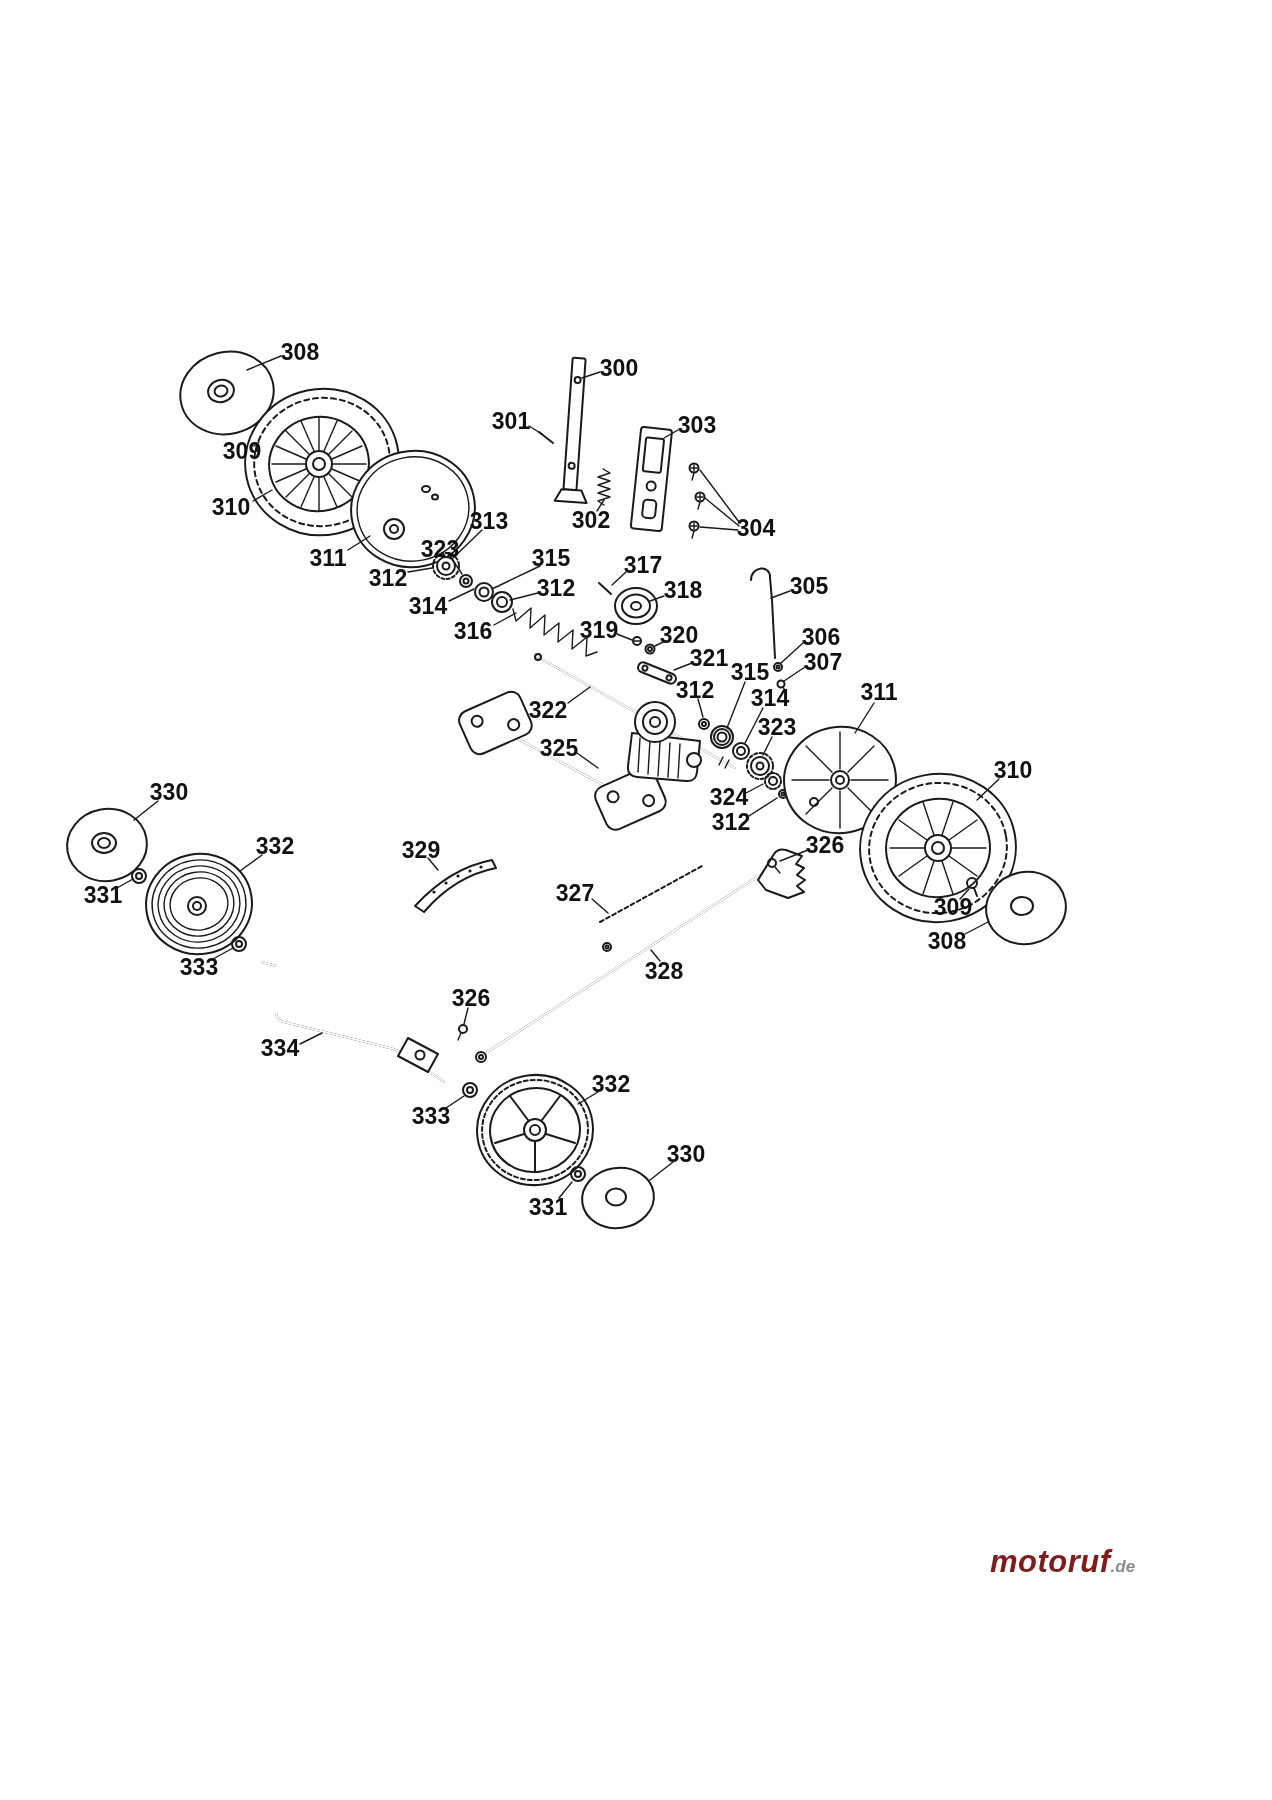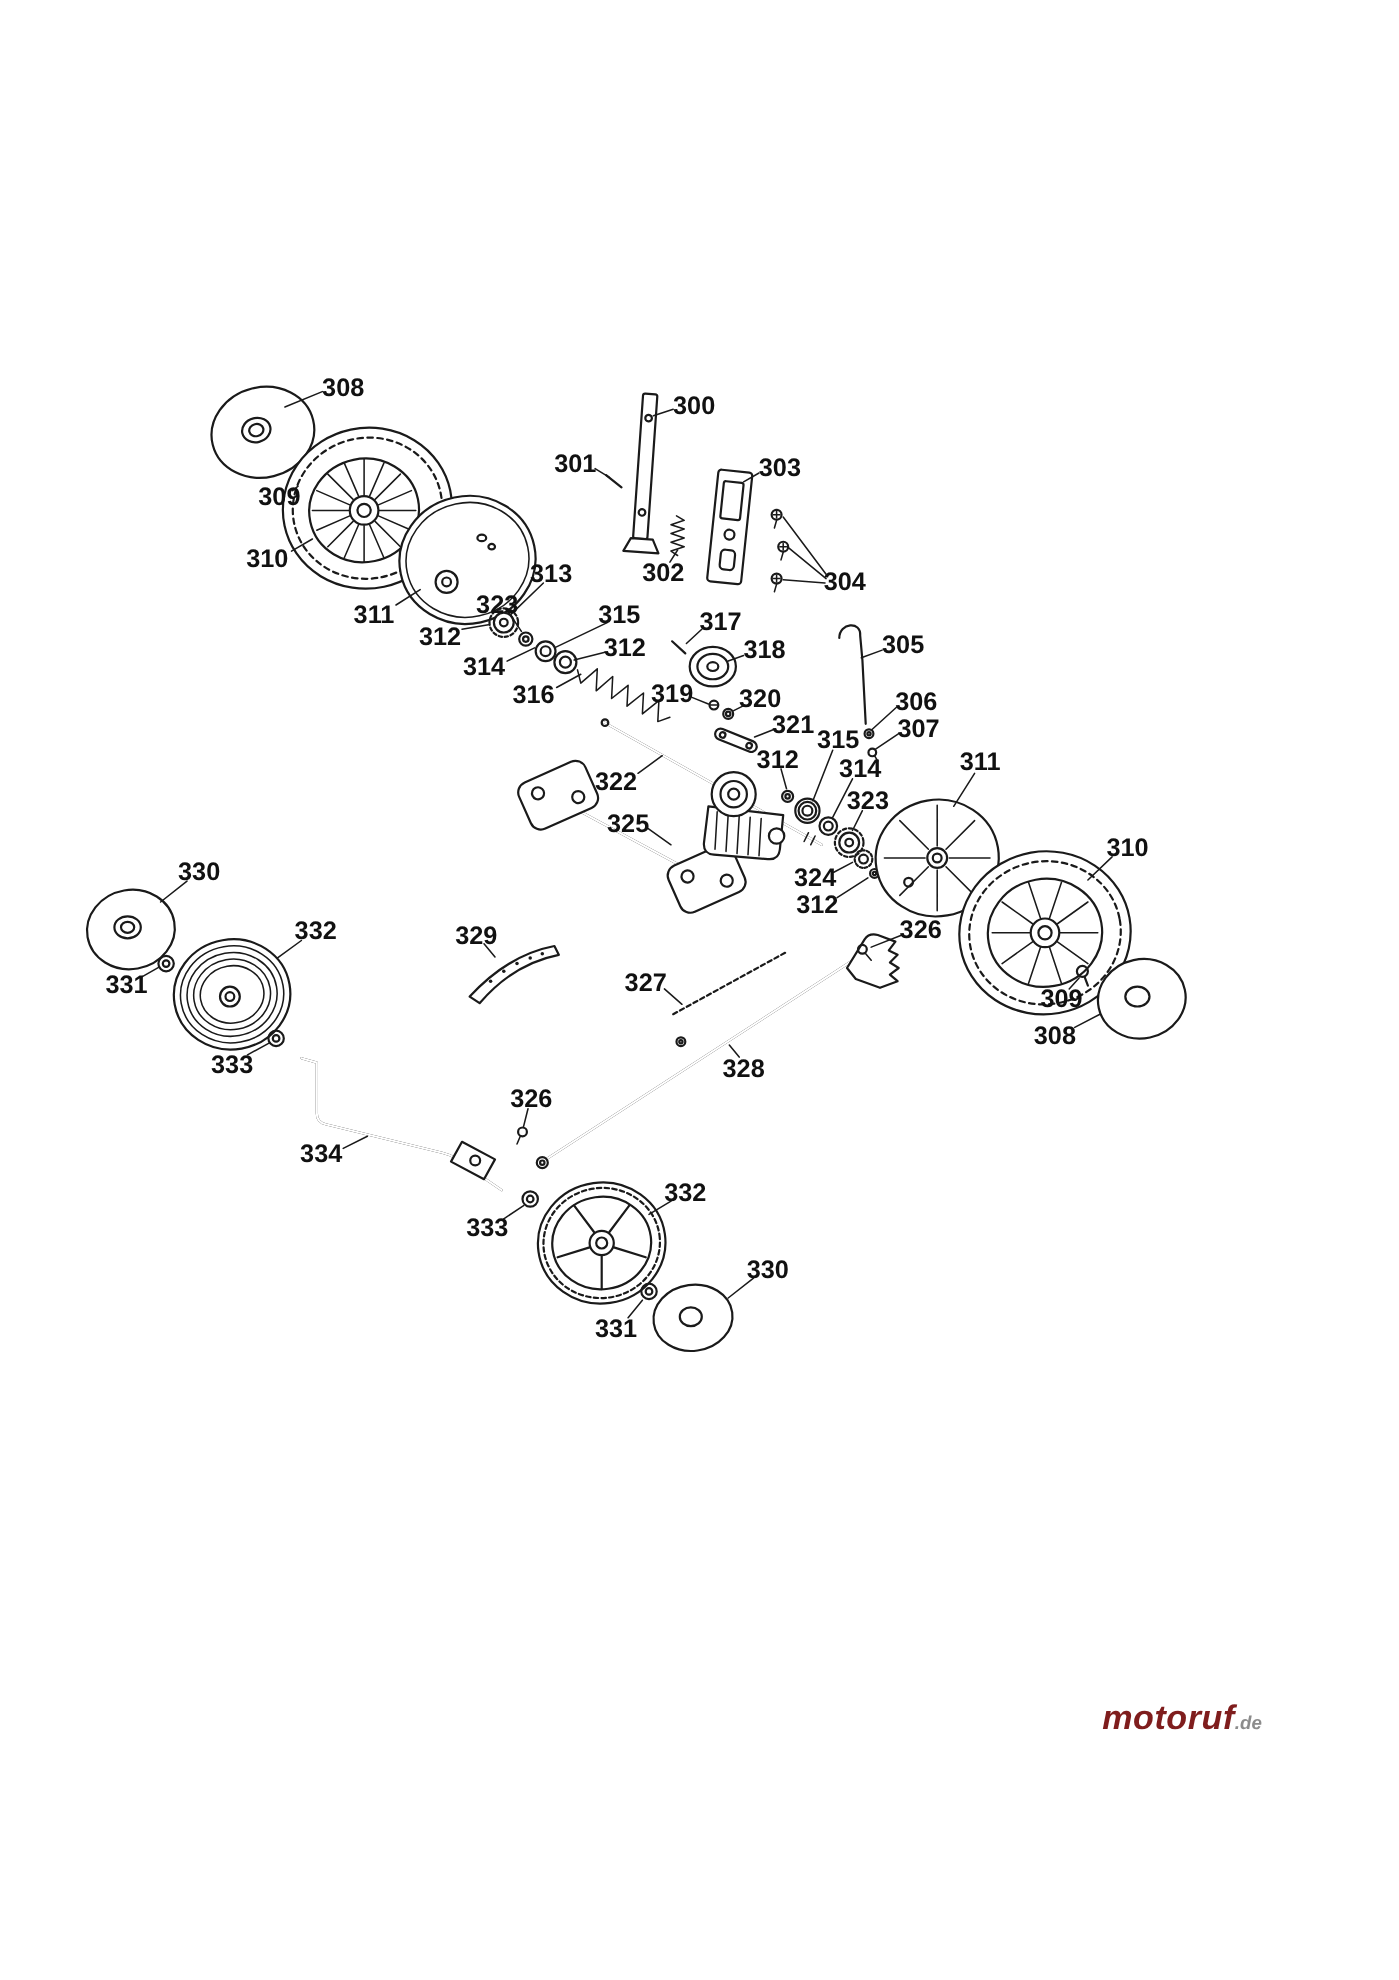--- a/index.html
+++ b/index.html
@@ -1,18 +1,18 @@
 <!DOCTYPE html>
 <html><head>
 <meta charset="utf-8">
 <style>
   *{margin:0;padding:0;box-sizing:border-box}
   html,body{width:1272px;height:1800px;background:#fff}
   body{position:relative;overflow:hidden;font-family:"Liberation Sans",sans-serif}
-  .stage{position:absolute;left:12px;top:0;width:1157px;height:1800px;background:#fff}
+  .stage{position:absolute;left:0;top:0;width:1157px;height:1800px;background:#fff}
   svg{position:absolute;left:0;top:0}
   svg *{stroke:#1a1a1a;fill:none;stroke-width:2;stroke-linecap:round;stroke-linejoin:round}
   svg .fw{fill:#ffffff}
   svg .fd{fill:#1a1a1a;stroke:none}
   svg .wcore{stroke:#ffffff}
   svg .thin{stroke-width:1.4}
   .callout{font:bold 23px "Liberation Sans",sans-serif;fill:#111;stroke:none;text-anchor:middle;dominant-baseline:central}
   .leader{stroke-width:1.4}
   .logo{position:absolute;left:990px;top:1544px;font-style:italic;font-weight:bold;white-space:nowrap}
   .logo-main{font-size:31px;letter-spacing:0.5px}

